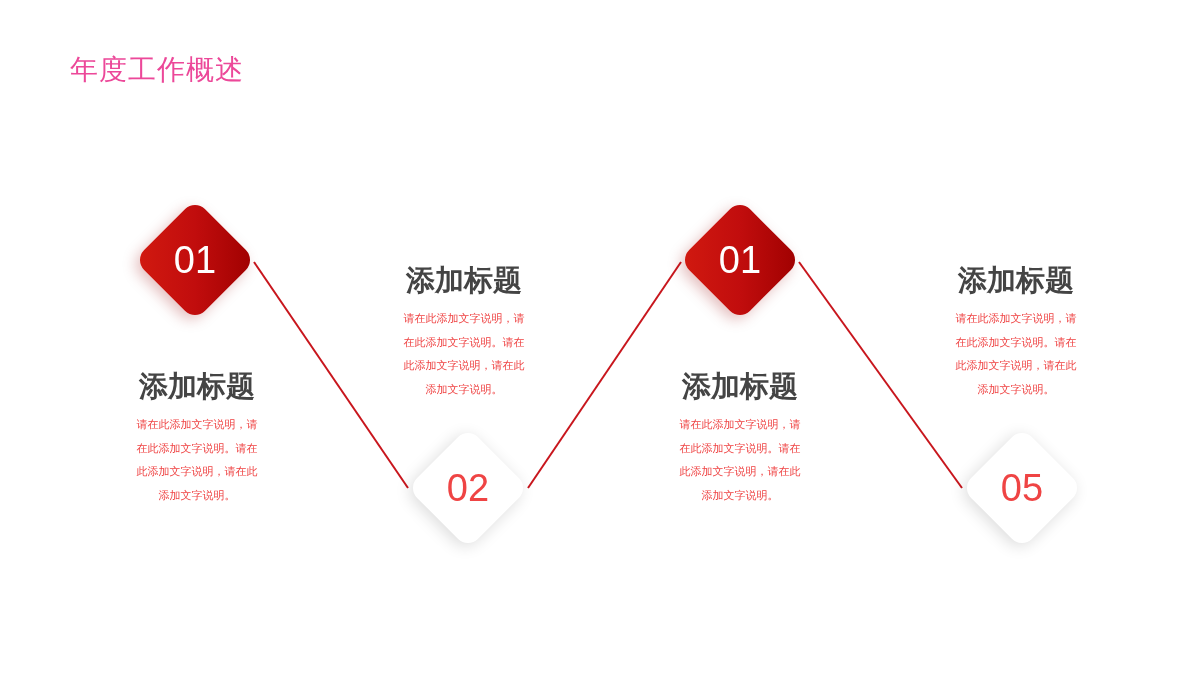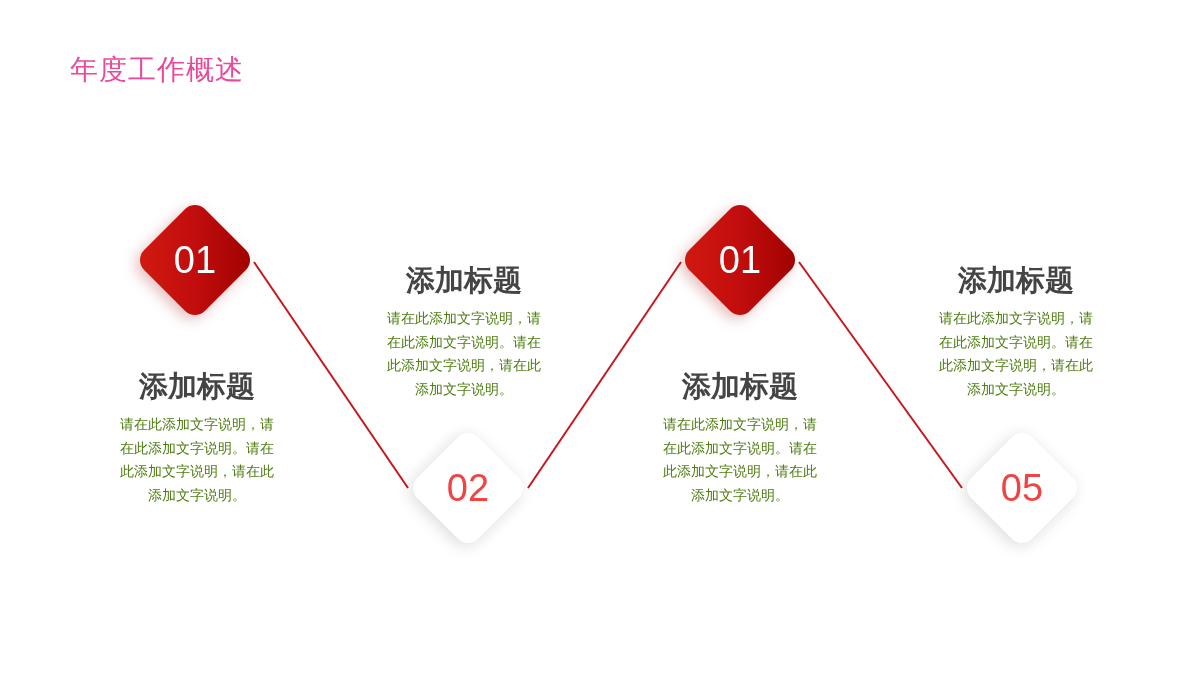--- a/index.html
+++ b/index.html
@@ -12,21 +12,21 @@
                       border-radius:14px; }
     .diamond.red .shape { background:linear-gradient(225deg,#9e0000 0%,#c10d0d 50%,#d21a10 100%);
                           box-shadow:0 6px 14px rgba(150,0,0,0.25); }
     .diamond.white .shape { background:#ffffff; box-shadow:0 4px 16px rgba(0,0,0,0.14); }
     .diamond .num { position:absolute; left:0; top:0; width:120px; height:120px; line-height:120px; text-align:center;
                     font-family:Liberation Sans, sans-serif; font-size:38px; }
     .diamond.red .num { color:#ffffff; }
     .diamond.white .num { color:#ef4444; }
     .block { position:absolute; width:170px; text-align:center; }
     .block .title { font-size:29px; font-weight:bold; color:#444444; line-height:30px; margin-bottom:12px; }
-    .block .desc { font-size:14px; color:#4d7c0f; line-height:23.5px; }
+    .block .desc { font-size:11px; color:#ef4444; line-height:23.5px; }
   </style>
 </head>
 <body>
 
 <div class="page-title">年度工作概述</div>
 
 <svg class="lines" width="1200" height="675" viewBox="0 0 1200 675">
   <line x1="254" y1="262" x2="408" y2="488" stroke="#c8161d" stroke-width="2"></line>
   <line x1="528" y1="488" x2="681" y2="262" stroke="#c8161d" stroke-width="2"></line>
   <line x1="799" y1="262" x2="962" y2="488" stroke="#c8161d" stroke-width="2"></line>

